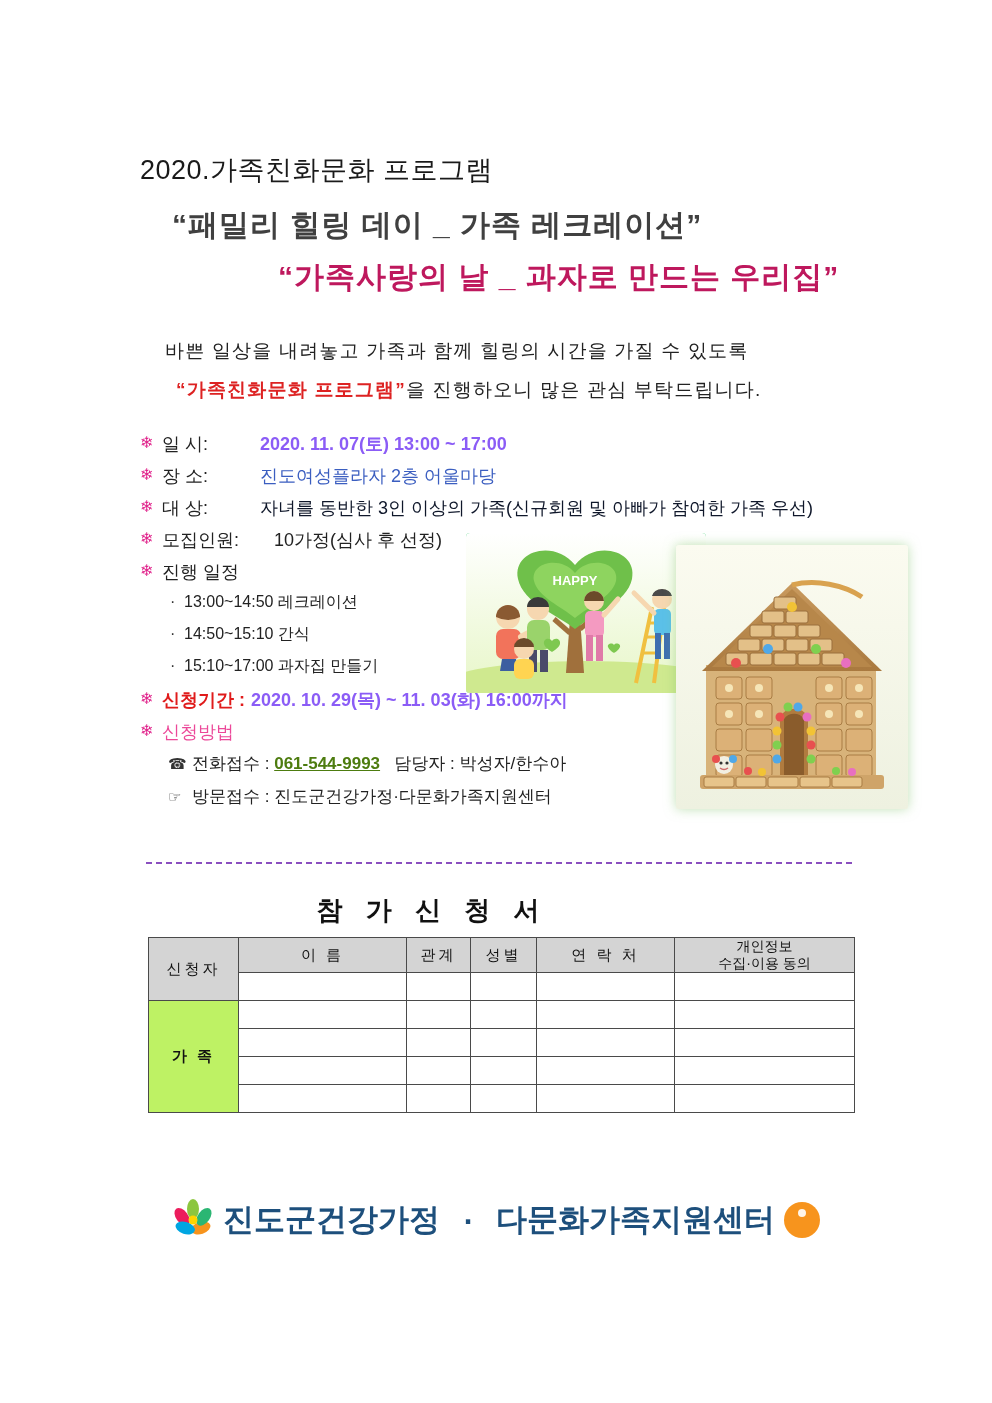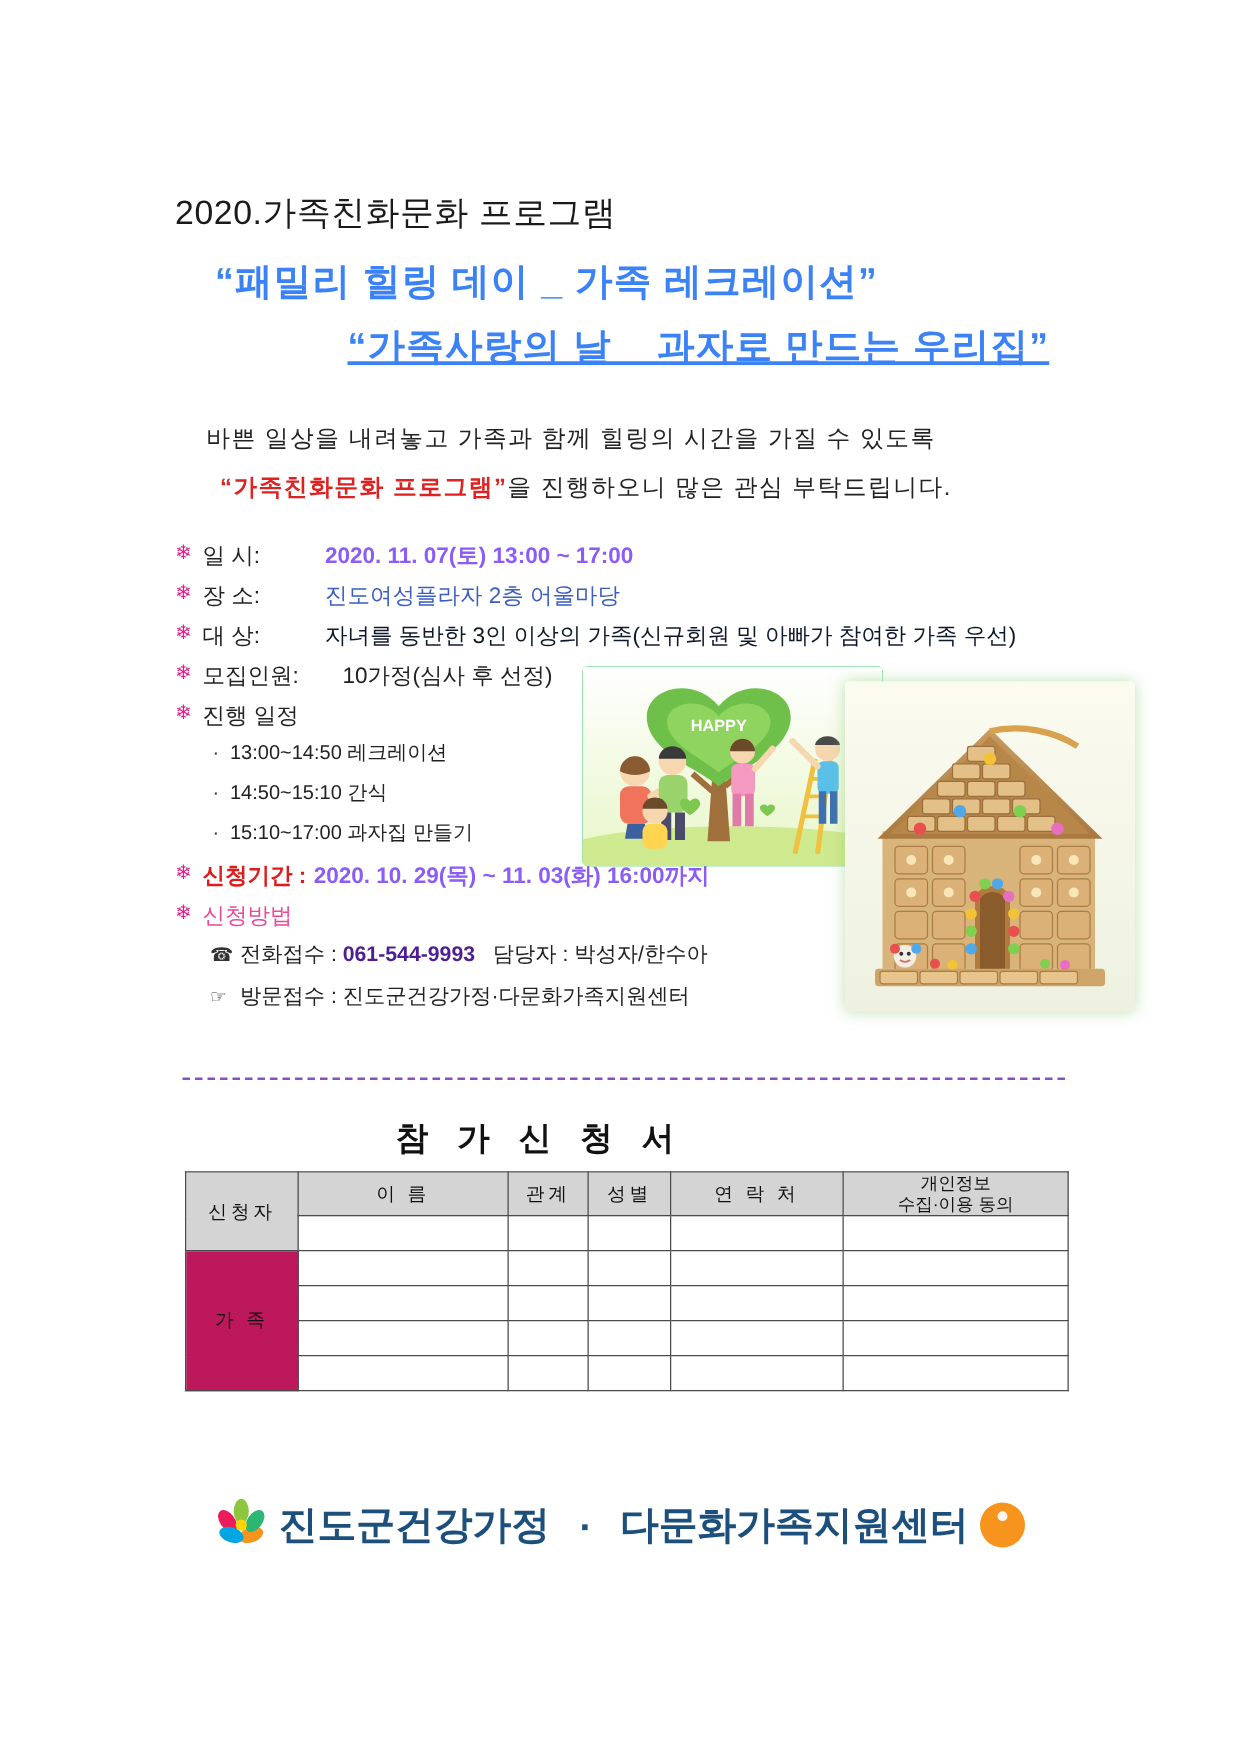--- a/index.html
+++ b/index.html
@@ -31,34 +31,33 @@
     letter-spacing: 0.5px;
     color: #1a1a1a;
     white-space: nowrap;
   }
   .title-line1 {
     position: absolute;
     left: 172px;
     top: 205px;
     font-size: 30px;
     font-weight: bold;
-    color: #3b82f6;
+    color: #404040;
     white-space: nowrap;
     letter-spacing: 1px;
   }
   .title-line2 {
     position: absolute;
     left: 278px;
     top: 257px;
     font-size: 30px;
     font-weight: bold;
-    color: #3b82f6;
+    color: #be185d;
     white-space: nowrap;
     letter-spacing: 1px;
-    text-decoration: underline;
   }
 
   
   .intro1 {
     position: absolute;
     left: 165px;
     top: 338px;
     font-size: 19px;
     color: #222;
     white-space: nowrap;
@@ -142,22 +141,23 @@
     white-space: nowrap;
     color: #222;
   }
   .apply-icon {
     display: inline-block;
     width: 24px;
     color: #333;
     font-size: 15px;
   }
   .phone-num {
-    color: #4c1d95;
+    color: #4d7c0f;
     font-weight: bold;
+    text-decoration: underline;
   }
 
   
   .img-family {
     position: absolute;
     left: 466px;
     top: 533px;
     width: 240px;
     height: 160px;
     border-radius: 4px;
@@ -221,22 +221,23 @@
     background: #d4d4d4;
     font-weight: normal;
     letter-spacing: 3px;
   }
   .form-table td.head.small {
     letter-spacing: 0;
     font-size: 14px;
     line-height: 17px;
   }
   .form-table td.sidehead {
-    background: #be185d;
+    background: #bef264;
     letter-spacing: 3px;
+    font-weight: bold;
   }
 
   
   .footer {
     position: absolute;
     left: 0;
     top: 1198px;
     width: 992px;
     text-align: center;
   }

